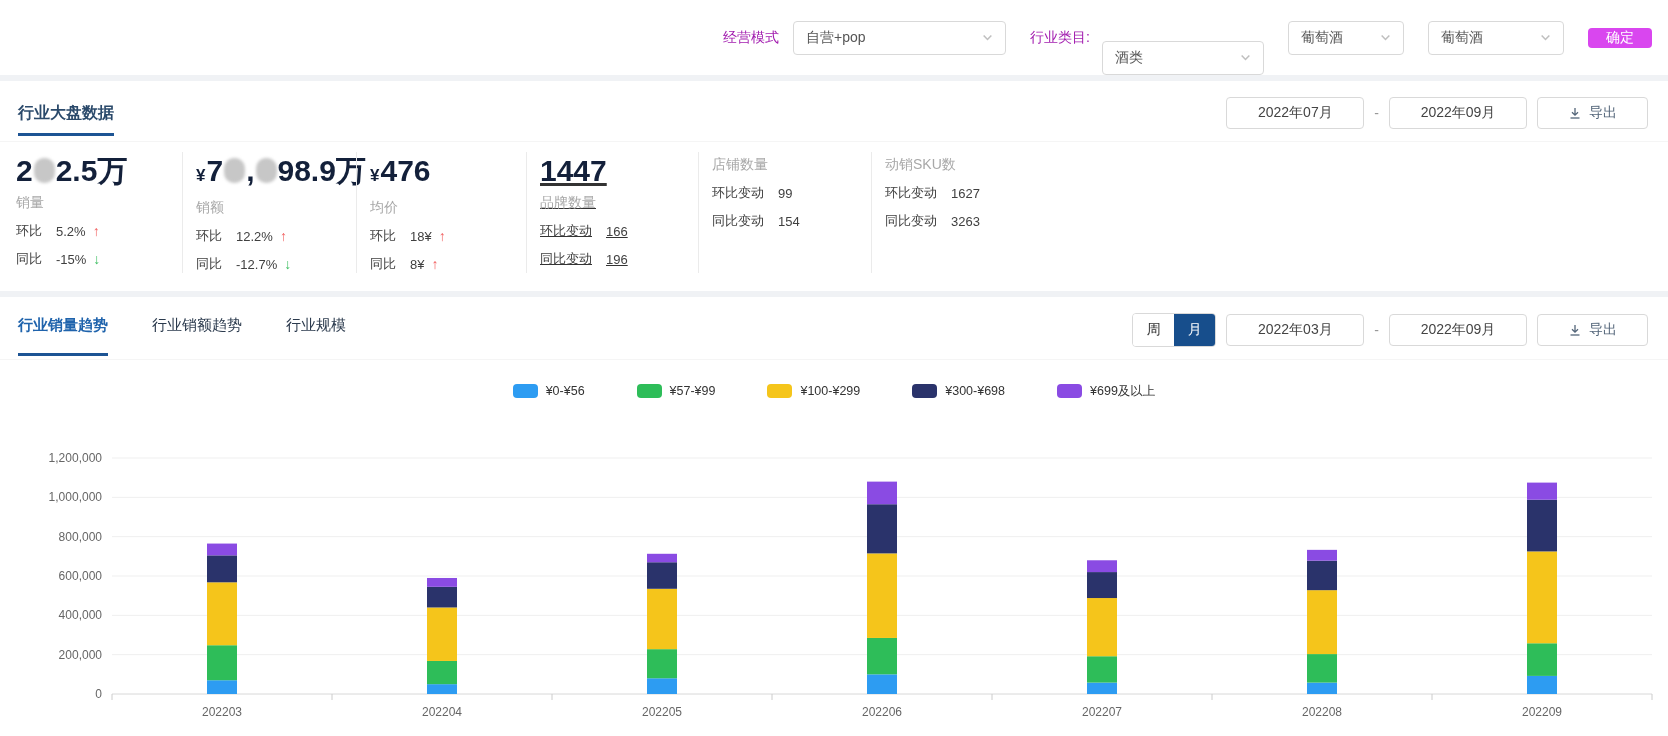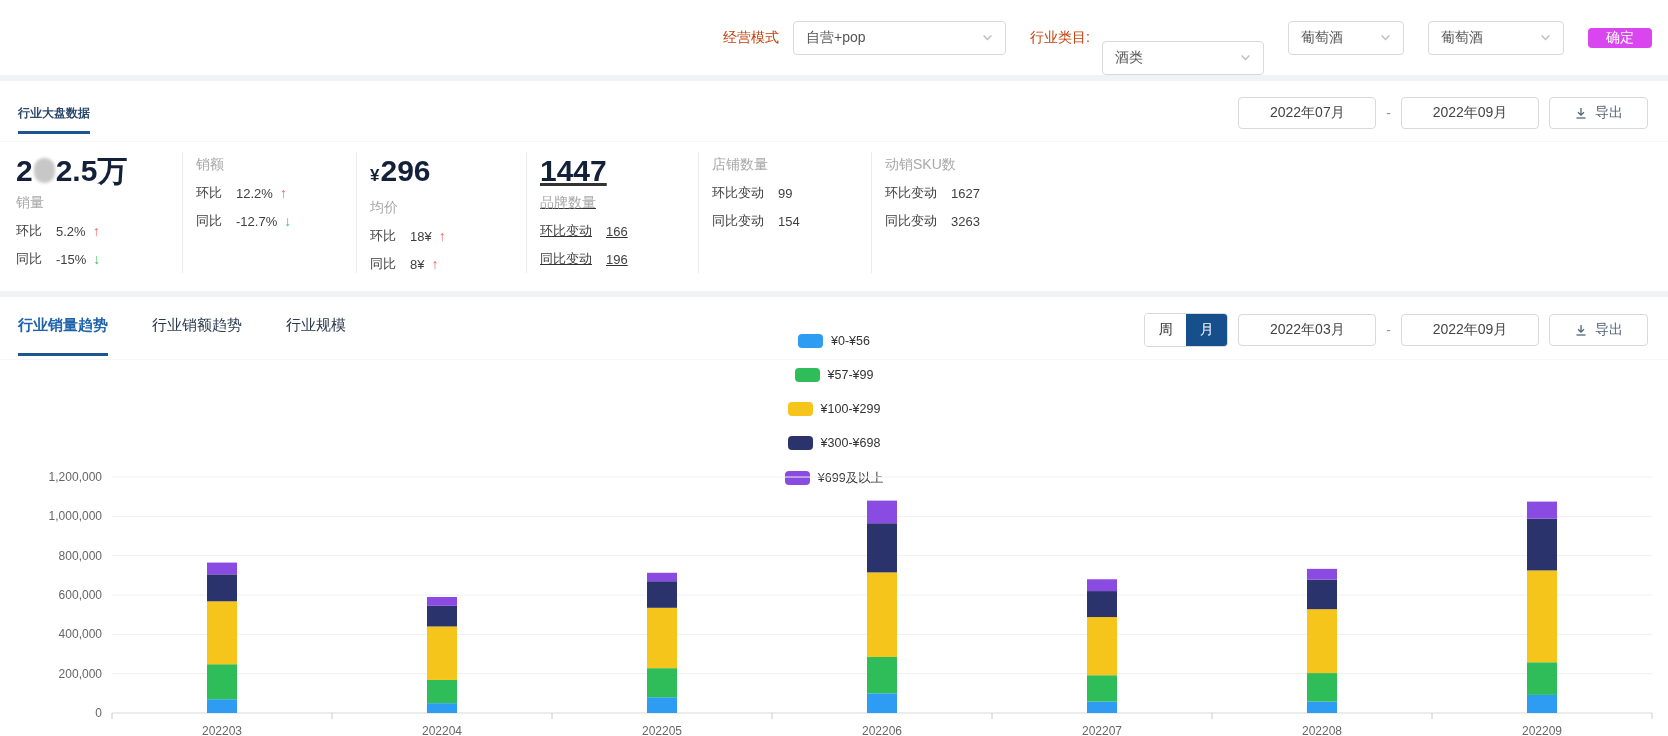--- a/index.html
+++ b/index.html
@@ -2,45 +2,45 @@
 <html><head>
 <meta charset="utf-8">
 <style>
   * { margin:0; padding:0; box-sizing:border-box; }
   html,body { width:1668px; height:736px; overflow:hidden; background:#f0f2f5;
     font-family:"Liberation Sans","DejaVu Sans",sans-serif; color:#333; }
 
   
   .filter-bar { background:#fff; height:75px; display:flex; align-items:center;
     justify-content:flex-end; padding-right:16px; gap:24px; }
-  .filter-label { font-size:14px; color:#c2410c; }
+  .filter-label { font-size:14px; color:#a21caf; }
   .select-box { height:34px; border:1px solid #d9d9d9; border-radius:4px; background:#fff;
     display:flex; align-items:center; justify-content:space-between; padding:0 12px;
     font-size:14px; color:#555; cursor:pointer;gap:24px; }
   .sel-mode { width:213px; margin-left:-10px; }
   .sel-cat  { width:162px; margin-left:-12px;margin-top:40px; }
   .sel-sub  { width:116px; }
   .sel-sub2 { width:136px; }
   .chevron svg { display:block; }
   .btn-primary { background:#d946ef; color:#fff; border:none; border-radius:4px;
     height:20px; padding:0 18px; font-size:14px; cursor:pointer; }
 
   
   .section { background:#fff; margin-top:6px; }
   .section-header { display:flex; align-items:center; padding:16px 20px 12px 18px;
     border-bottom:1px solid #f5f5f5; }
-  .section-title { font-size:12px; font-weight:bold; color:#2b4a6b;
+  .section-title { font-size:16px; font-weight:bold; color:#2b4a6b;
     padding-bottom:9px; border-bottom:3px solid #1d5494; margin-bottom:-12px; }
   .header-right { margin-left:auto; display:flex; align-items:center; gap:10px; }
   .date-box { height:32px; min-width:138px; border:1px solid #d9d9d9; border-radius:4px;
     display:flex; align-items:center; justify-content:center; font-size:14px; color:#444;
     background:#fff; cursor:pointer; padding:0 14px;text-align:center; }
   .date-dash { color:#999; font-size:14px; }
   .btn-export { height:32px; border:1px solid #d9d9d9; border-radius:4px; background:#fff;
-    display:flex; align-items:center; gap:7px; padding:0 24px; font-size:14px; color:#536579;
+    display:flex; align-items:center; gap:7px; padding:0 30px; font-size:14px; color:#536579;
     cursor:pointer; }
   .btn-export svg { display:block; }
 
   
   .kpi-row { display:flex; padding:10px 0 18px 16px; }
   .kpi-card { padding-right:14px; }
   .kpi-card + .kpi-card { border-left:1px solid #ebebeb; padding-left:13px; }
   .kpi-value { font-size:30px; font-weight:600; color:#13203a; line-height:38px;
     white-space:nowrap; }
   .kpi-value .yen { font-size:17px; font-weight:600; margin-right:1px; }
@@ -59,22 +59,22 @@
   
   .trend-section { height:464px; }
   .tabs { display:flex; gap:44px; }
   .tab { font-size:15px; color:#2b3a4d; cursor:pointer; padding-bottom:9px; }
   .tab.active { color:#1f63ac; font-weight:bold; border-bottom:3px solid #1d5494;
     margin-bottom:-12px; }
   .toggle-group { display:flex; border:1px solid #d9d9d9; border-radius:4px; overflow:hidden; }
   .toggle-btn { width:41px; height:32px; display:flex; align-items:center; justify-content:center;
     font-size:14px; color:#333; background:#fff; cursor:pointer; }
   .toggle-btn.active { background:#174e8c; color:#fff; }
-  .legend-row { display:flex; justify-content:center; gap:20px; margin-top:40px; height:20px;
-    align-items:center;flex-direction:column; }
+  .legend-row { display:flex; justify-content:center; gap:52px; margin-top:21px; height:20px;
+    align-items:center; }
   .legend-item { display:flex; align-items:center; gap:8px; cursor:pointer; }
   .legend-swatch { width:25px; height:14px; border-radius:4px; }
   .legend-label { font-size:12.5px; color:#333; }
   .chart-svg { display:block; }
 </style>
 </head>
 <body>
 
 <div class="filter-bar">
   <span class="filter-label">经营模式</span>
@@ -141,34 +141,35 @@
           <span class="m-value">5.2%</span>
           <span class="m-arrow arrow-up">↑</span>
         </div>
         <div class="kpi-metric">
           <span class="m-label">同比</span>
           <span class="m-value">-15%</span>
           <span class="m-arrow arrow-down">↓</span>
         </div>
       </div>
       <div class="kpi-card c2">
+        <div class="kpi-value"><span class="yen">¥</span><span>7</span><span class="mask-blob"></span><span>,</span><span class="mask-blob"></span><span>98.9万</span></div>
         <div class="kpi-label">销额</div>
         <div class="kpi-metric">
           <span class="m-label">环比</span>
           <span class="m-value">12.2%</span>
           <span class="m-arrow arrow-up">↑</span>
         </div>
         <div class="kpi-metric">
           <span class="m-label">同比</span>
           <span class="m-value">-12.7%</span>
           <span class="m-arrow arrow-down">↓</span>
         </div>
       </div>
       <div class="kpi-card c3">
-        <div class="kpi-value"><span class="yen">¥</span><span>296</span></div>
+        <div class="kpi-value"><span class="yen">¥</span><span>476</span></div>
         <div class="kpi-label">均价</div>
         <div class="kpi-metric">
           <span class="m-label">环比</span>
           <span class="m-value">18¥</span>
           <span class="m-arrow arrow-up">↑</span>
         </div>
         <div class="kpi-metric">
           <span class="m-label">同比</span>
           <span class="m-value">8¥</span>
           <span class="m-arrow arrow-up">↑</span>

